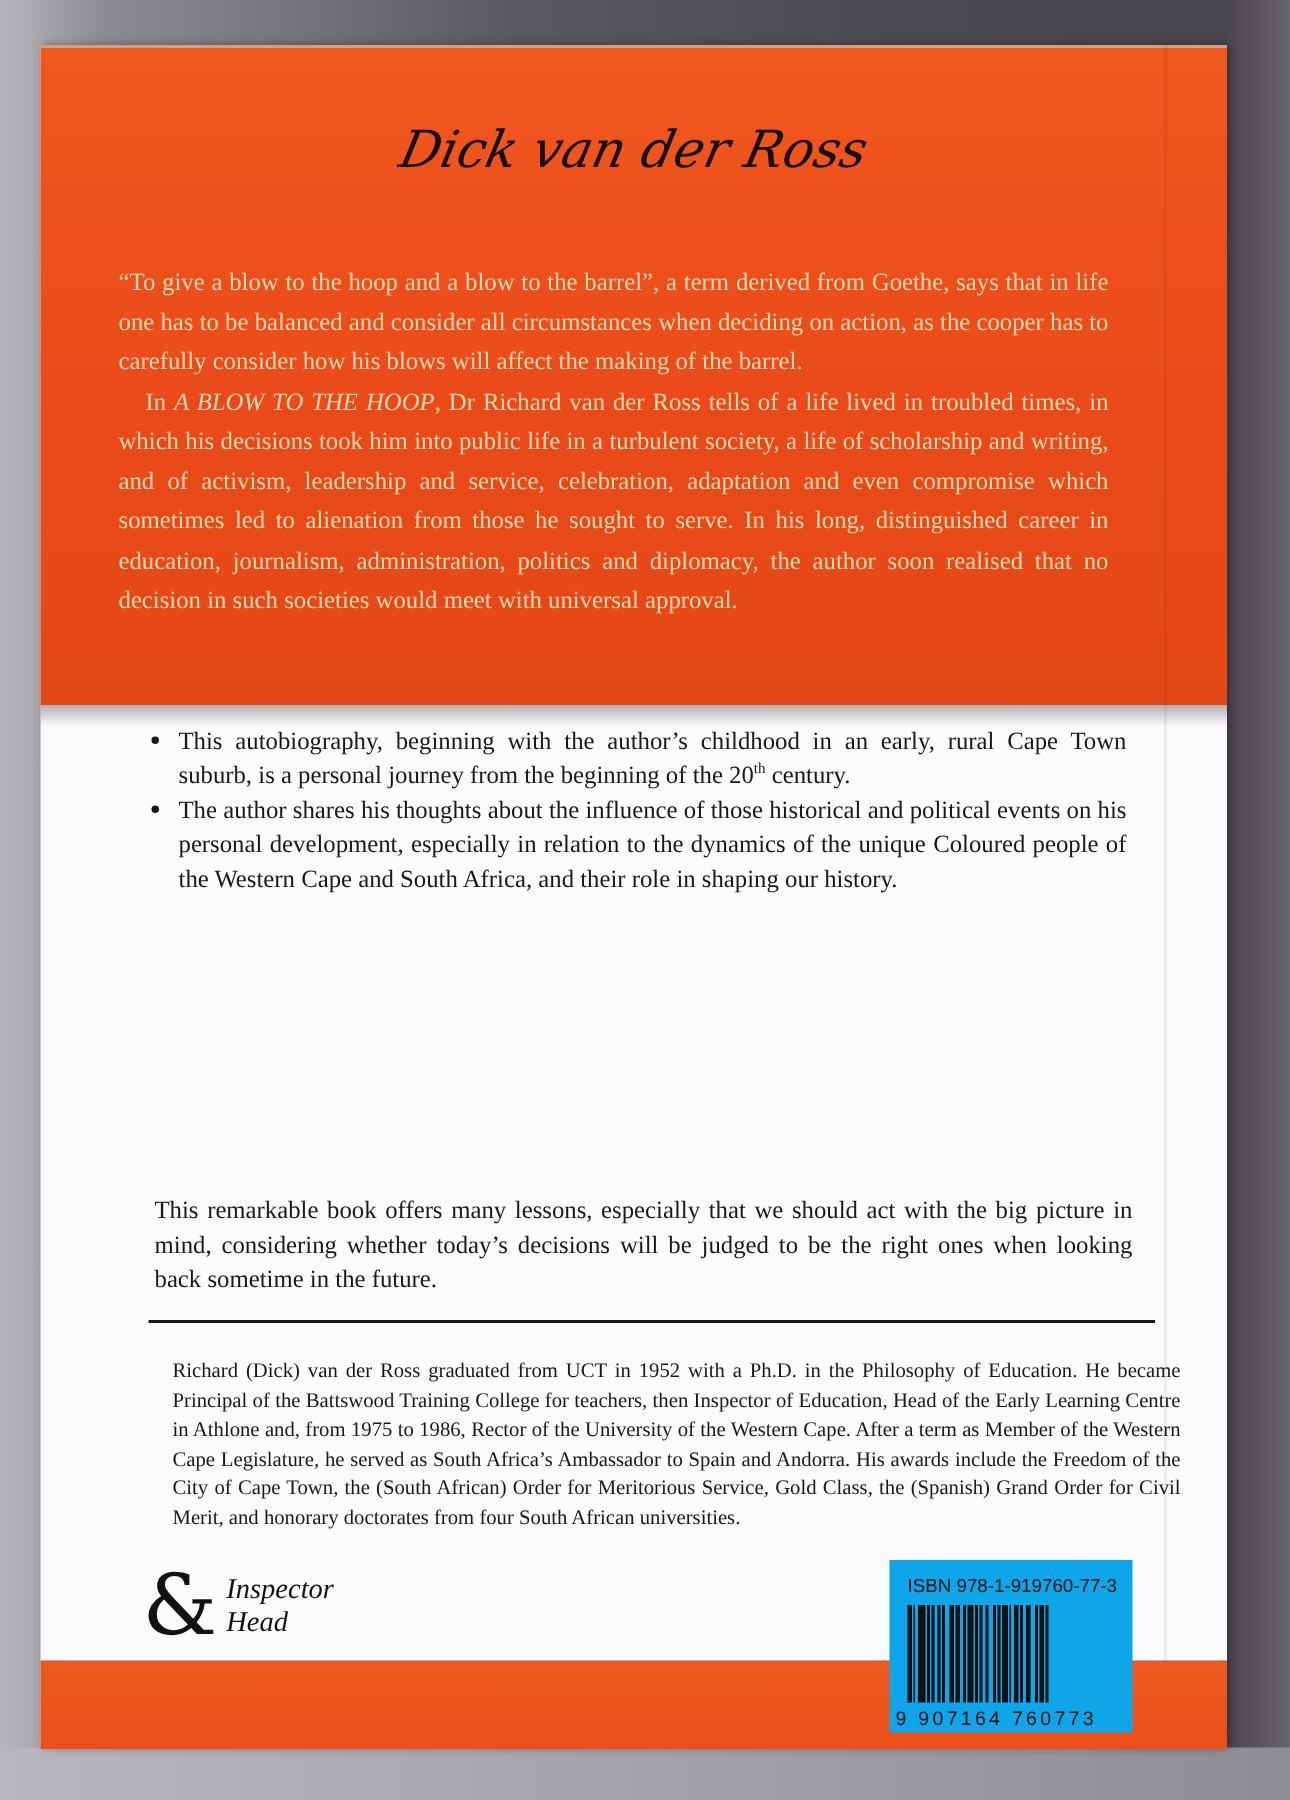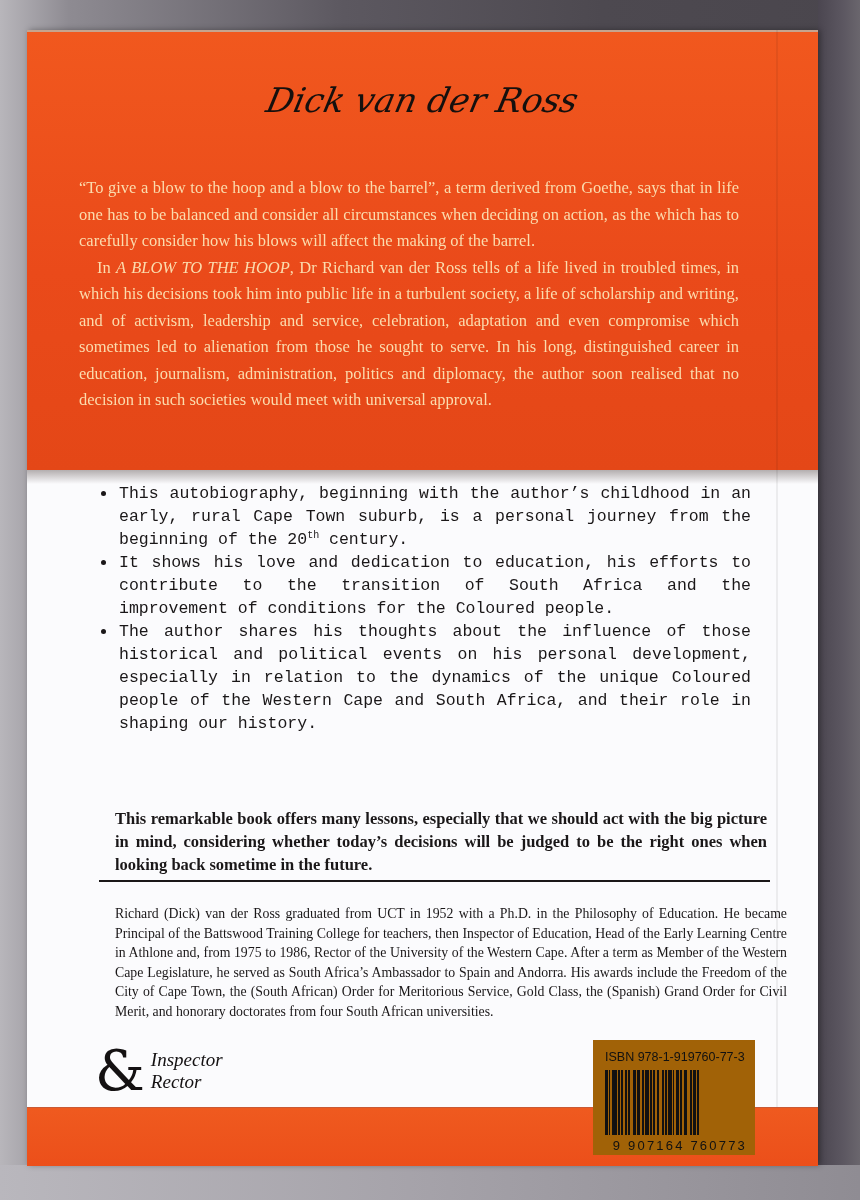--- a/index.html
+++ b/index.html
@@ -49,29 +49,29 @@
     color: #fbdcae; font-size: 16.5px; line-height: 26.5px; text-align: justify;
   }
   .blurb p { margin: 0; }
   .blurb p + p { text-indent: 18px; }
   .blurb em { font-style: italic; }
   .bullets {
     position: absolute; left: 72px; top: 452px; width: 652px;
     margin: 0; padding: 0; list-style: none;
     color: #1a1718; font-size: 16.5px; line-height: 23px; text-align: justify;
   }
-  .bullets li { position: relative; padding-left: 20px; font-family: Liberation Mono, monospace; }
+  .bullets li { position: relative; padding-left: 20px; }
   .bullets li::before {
     content: ""; position: absolute; left: 2px; top: 9px; width: 5px; height: 5px;
     border-radius: 50%; background: #1a1718;
   }
   .bullets sup { font-size: 10px; line-height: 0; }
   .closing {
-    position: absolute; left: 72px; top: 761px; width: 652px; margin: 16px;
-    color: #1a1718; font-size: 16.5px; line-height: 23px; text-align: justify; font-weight: bold;
+    position: absolute; left: 72px; top: 761px; width: 652px; margin: 4px;
+    color: #1a1718; font-size: 16.5px; line-height: 23px; text-align: justify;
   }
   .divider {
     position: absolute; left: 72px; top: 850px; width: 671px; height: 1.5px; background: #1a1718;
   }
   .bio {
     position: absolute; left: 72px; top: 858px; width: 672px; margin: 16px;
     color: #1a1718; font-size: 13.8px; line-height: 19.6px; text-align: justify;
   }
   .publisher {
     position: absolute; left: 68px; top: 1016px; height: 50px; display: flex; align-items: center;
@@ -83,22 +83,21 @@
   .publisher-name {
     font-style: italic; font-size: 19px; line-height: 22px; color: #141112;
   }
   .orange-bottom {
     position: absolute; left: 0; top: 1077px; width: 791px; height: 58px;
     background: linear-gradient(180deg, #ef5a1f 0%, #ec4f1a 100%);
     border-top: 1px solid #c85a36;
   }
   .barcode-box {
     position: absolute; left: 566px; top: 1010px; width: 162px; height: 115px;
-    background: #a16207;
-    text-align: right;
+    background: #0ea5e9;
   }
   .isbn-label {
     position: absolute; left: 12px; top: 10px;
     font-family: "Liberation Sans", sans-serif; font-size: 12.5px; color: #111;
   }
   .barcode {
     position: absolute; left: 12px; top: 30px; width: 128px; height: 65px; display: flex; align-items: stretch;
   }
   .barcode span { display: block; background: #111; }
   .barcode-digits {
@@ -113,43 +112,42 @@
 <div class="bg-bottom"></div>
 
 <div class="book">
   <div class="orange-top"></div>
   <div class="top-edge"></div>
   <div class="spine-fold"></div>
 
   <div class="author-signature">Dick van der Ross</div>
 
   <div class="blurb">
-    <p>“To give a blow to the hoop and a blow to the barrel”, a term derived from Goethe, says that in life one has to be balanced and consider all circumstances when deciding on action, as the which has to carefully consider how his blows will affect the making of the barrel.</p>
+    <p>“To give a blow to the hoop and a blow to the barrel”, a term derived from Goethe, says that in life one has to be balanced and consider all circumstances when deciding on action, as the cooper has to carefully consider how his blows will affect the making of the barrel.</p>
     <p><span>In </span> <em>A BLOW TO THE HOOP</em><span>, Dr Richard van der Ross tells of a life lived in troubled times, in which his decisions took him into public life in a turbulent society, a life of scholarship and writing, and of activism, leadership and service, celebration, adaptation and even compromise which sometimes led to alienation from those he sought to serve. In his long, distinguished career in education, journalism, administration, politics and diplomacy, the author soon realised that no decision in such societies would meet with universal approval.</span></p>
   </div>
 
   <ul class="bullets">
     <li><span>This autobiography, beginning with the author’s childhood in an early, rural Cape Town suburb, is a personal journey from the beginning of the 20</span><sup>th</sup><span> century.</span></li>
-    <li><span>It shows his love and dedication to education, his efforts to contribute to the transition of South Africa and the improvement of conditions for the Coloured people.</span></li>
     <li><span>The author shares his thoughts about the influence of those historical and political events on his personal development, especially in relation to the dynamics of the unique Coloured people of the Western Cape and South Africa, and their role in shaping our history.</span></li>
   </ul>
 
   <p class="closing">This remarkable book offers many lessons, especially that we should act with the big picture in mind, considering whether today’s decisions will be judged to be the right ones when looking back sometime in the future.</p>
 
   <div class="divider"></div>
 
   <p class="bio">Richard (Dick) van der Ross graduated from UCT in 1952 with a Ph.D. in the Philosophy of Education. He became Principal of the Battswood Training College for teachers, then Inspector of Education, Head of the Early Learning Centre in Athlone and, from 1975 to 1986, Rector of the University of the Western Cape. After a term as Member of the Western Cape Legislature, he served as South Africa’s Ambassador to Spain and Andorra. His awards include the Freedom of the City of Cape Town, the (South African) Order for Meritorious Service, Gold Class, the (Spanish) Grand Order for Civil Merit, and honorary doctorates from four South African universities.</p>
 
   <div class="orange-bottom"></div>
 
   <div class="publisher">
     <span class="publisher-amp">&amp;</span>
     <span class="publisher-name">
       <span>Inspector</span><br>
-      <span>Rector</span>
+      <span>Head</span>
     </span>
   </div>
 
   <div class="barcode-box">
     <div class="isbn-label">ISBN 978-1-919760-77-3</div>
     <div class="barcode" id="barcode-bars">
         <span style="width: 3.15px; background: rgb(17, 17, 17);"></span>
         <span style="width: 1.05px; background: transparent;"></span>
         <span style="width: 1.05px; background: rgb(17, 17, 17);"></span>
         <span style="width: 2.1px; background: transparent;"></span>

